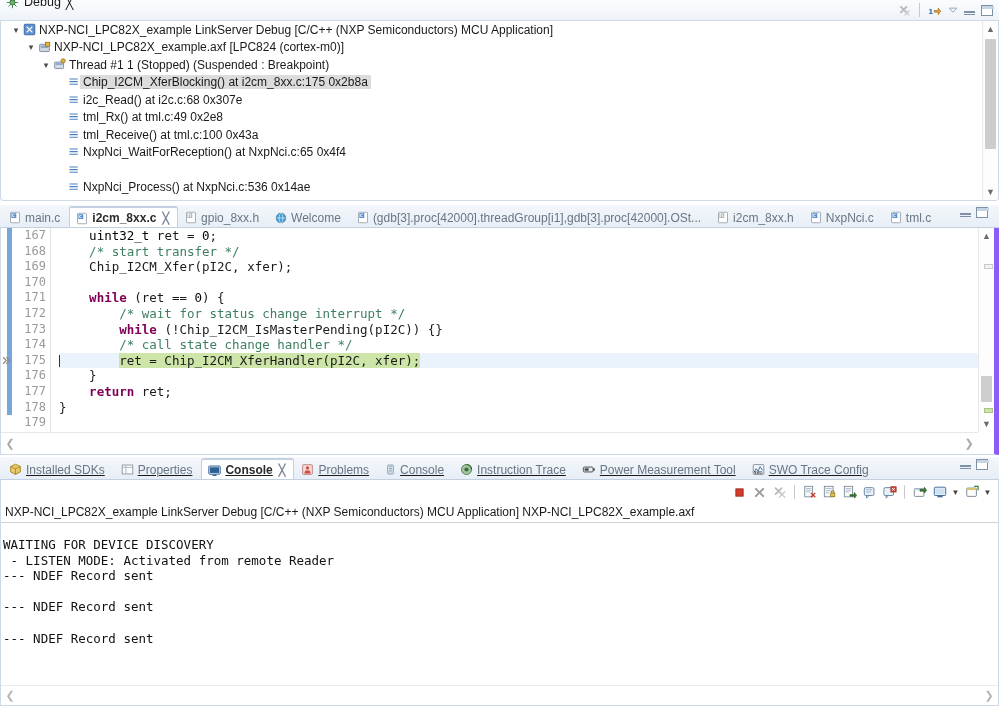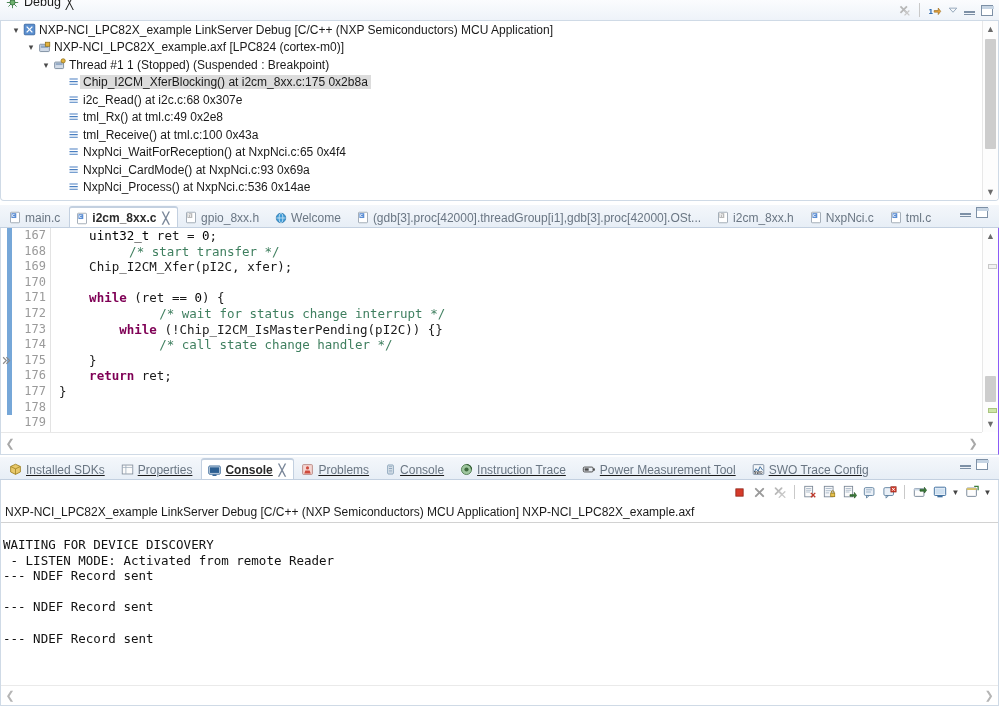--- a/index.html
+++ b/index.html
@@ -103,21 +103,21 @@
   }
   .vscroll .arrow.bot { position: absolute; bottom: 0; left: 0; right: 0; }
   .vscroll .thumb { position: absolute; left: 2px; right: 2px; background: #cdcdcd; border-radius: 1px; }
 
   
   #editor-view { left: 0; top: 205px; width: 999px; height: 250px; }
   #editor-body {
     position: absolute; left: 0; top: 23px; right: 0; bottom: 0;
     background: #ffffff;
     border-left: 1px solid #cfdae6;
-    border-right: 1px solid #8b5cf6;
+    border-right: 5px solid #8b5cf6;
     border-bottom: 1px solid #cfdae6;
     overflow: hidden;
   }
   .code-area { position: absolute; left: 0; top: 0; right: 16px; bottom: 22px; display: flex; }
   .anno-ruler {
     width: 16px; background: #ffffff; position: relative;
     font-size: 10px; color: #666;
   }
   .chbar { position: absolute; left: 6px; width: 5px; background: #76a7d8; }
   .gutter {
@@ -128,21 +128,21 @@
   .codelines {
     flex: 1; position: relative;
     font-family: "DejaVu Sans Mono", monospace; font-size: 12.5px;
     padding-left: 8px;
     background: #ffffff;
   }
   .cl { height: 15.6px; line-height: 15.6px; white-space: pre; }
   .cl.cur { background: #eaf2fb; }
   .hl { background: #cde5a8; }
   .kw { color: #7f0055; font-weight: bold; }
-  .cmt { color: #3f7f5f; margin-left: 40px; }
+  .cmt { color: #3f7f5f; }
   .typ { color: #000000; }
   .num { color: #000000; }
   .caret { display: inline-block; width: 1px; height: 12px; background: #2b2b84; vertical-align: -2px; margin-right: -1px; }
 
   .hscroll {
     position: absolute; left: 0; right: 16px; bottom: 0; height: 22px;
     background: #ffffff; border-top: 1px solid #e8e8e8;
     display: flex; align-items: center;
   }
   .hscroll .harrow { width: 18px; text-align: center; color: #a8a8a8; font-size: 11px; }
@@ -365,21 +365,20 @@
           <span class="twist"></span>
           <span class="ic">
             <svg width="12" height="12" viewBox="0 0 16 16">
               <g stroke="#4a7fc1" stroke-width="1.5">
                 <line x1="2" y1="4" x2="13" y2="4"></line>
                 <line x1="2" y1="7.5" x2="13" y2="7.5"></line>
                 <line x1="2" y1="11" x2="13" y2="11"></line>
               </g>
             </svg>
           </span>
-          <span class="lbl">NxpNci_CardMode() at NxpNci.c:93 0x69a</span>
         </div>
         <div class="trow">
           <span class="ind" style="width:51px"></span>
           <span class="twist"></span>
           <span class="ic">
             <svg width="12" height="12" viewBox="0 0 16 16">
               <g stroke="#4a7fc1" stroke-width="1.5">
                 <line x1="2" y1="4" x2="13" y2="4"></line>
                 <line x1="2" y1="7.5" x2="13" y2="7.5"></line>
                 <line x1="2" y1="11" x2="13" y2="11"></line>
@@ -518,20 +517,21 @@
         </div>
       <div class="codelines" id="codelines">
           <div class="cl">    <span class="typ">uint32_t</span> ret = <span class="num">0</span>;</div>
           <div class="cl">    <span class="cmt">/* start transfer */</span></div>
           <div class="cl">    Chip_I2CM_Xfer(pI2C, xfer);</div>
           <div class="cl">&nbsp;</div>
           <div class="cl">    <span class="kw">while</span> (ret == <span class="num">0</span>) {</div>
           <div class="cl">        <span class="cmt">/* wait for status change interrupt */</span></div>
           <div class="cl">        <span class="kw">while</span> (!Chip_I2CM_IsMasterPending(pI2C)) {}</div>
           <div class="cl">        <span class="cmt">/* call state change handler */</span></div>
+          <div class="cl cur"><span class="caret"></span>        <span class="hl">ret = Chip_I2CM_XferHandler(pI2C, xfer);</span></div>
           <div class="cl">    }</div>
           <div class="cl">    <span class="kw">return</span> ret;</div>
           <div class="cl">}</div>
           <div class="cl">&nbsp;</div>
         </div>
     </div>
 
     <div class="hscroll">
       <div class="harrow">❮</div>
       <div class="harrow right">❯</div>

